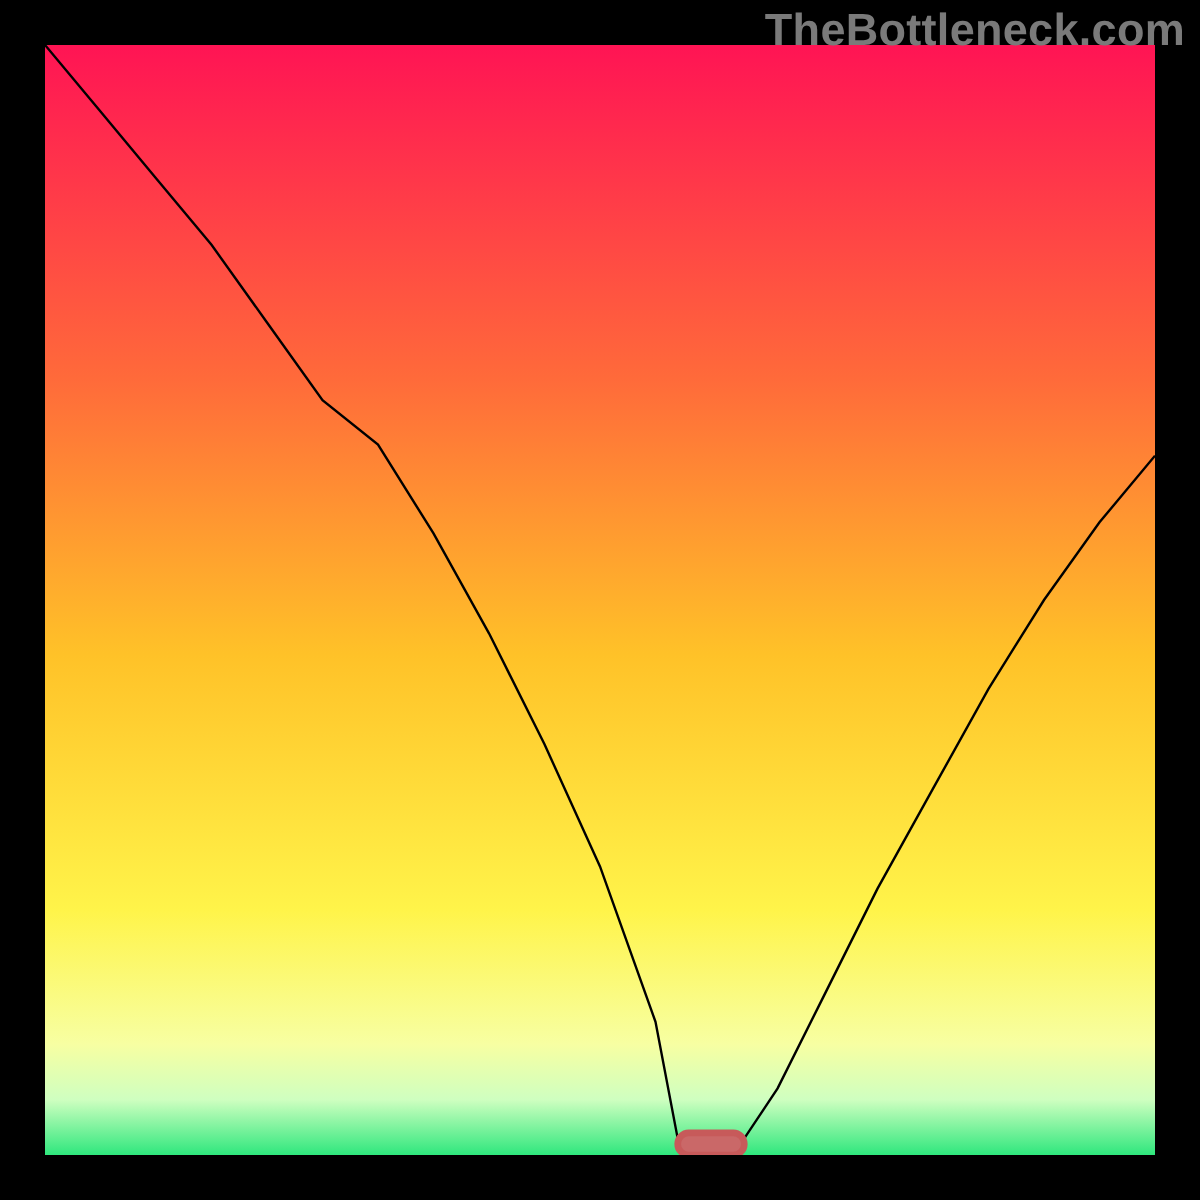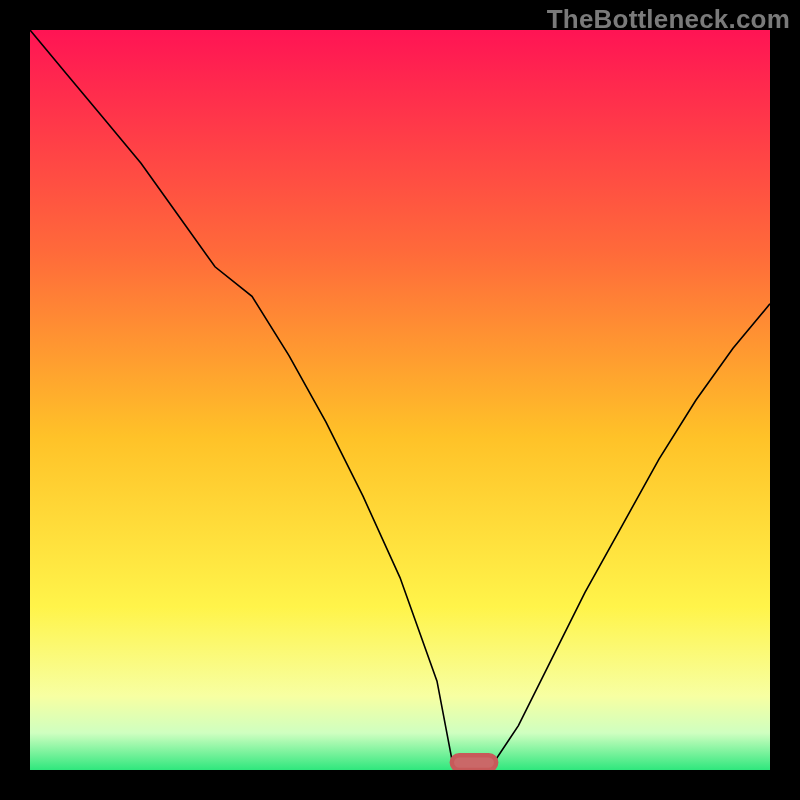--- a/index.html
+++ b/index.html
@@ -14,21 +14,21 @@
     position: relative;
     width: 800px;
     height: 800px;
     background: #000;
   }
   .watermark {
     position: absolute;
     top: 4px;
     right: 10px;
     font-family: Arial, Helvetica, sans-serif;
-    font-size: 26px;
+    font-size: 30px;
     font-weight: 600;
     color: #7a7a7a;
     letter-spacing: 0.2px;
     z-index: 5;
   }
   svg.plot {
     position: absolute;
     left: 30px;
     top: 30px;
     width: 740px;

